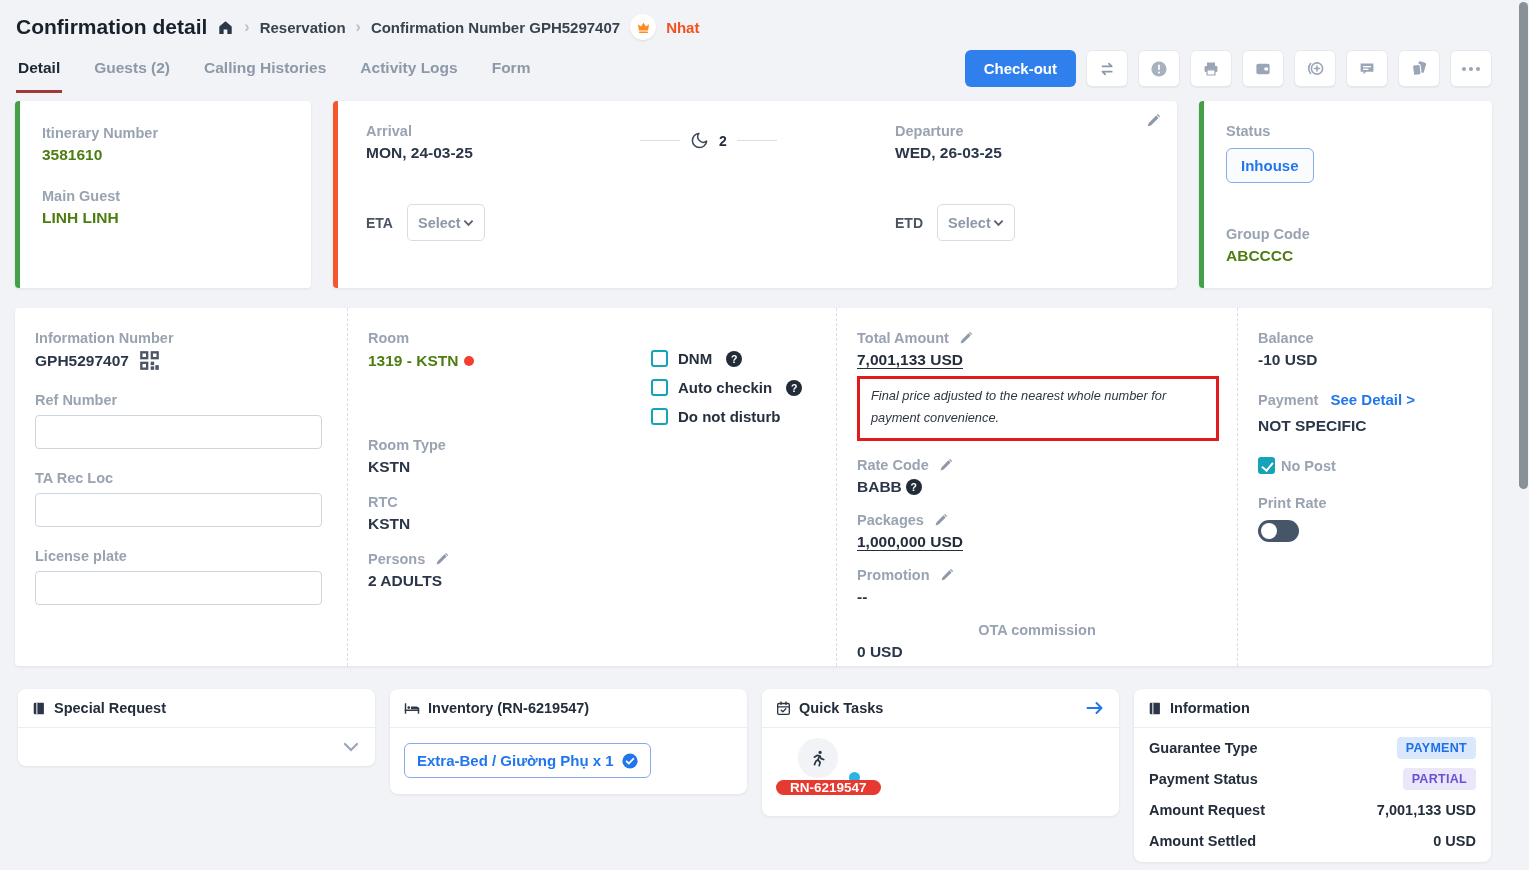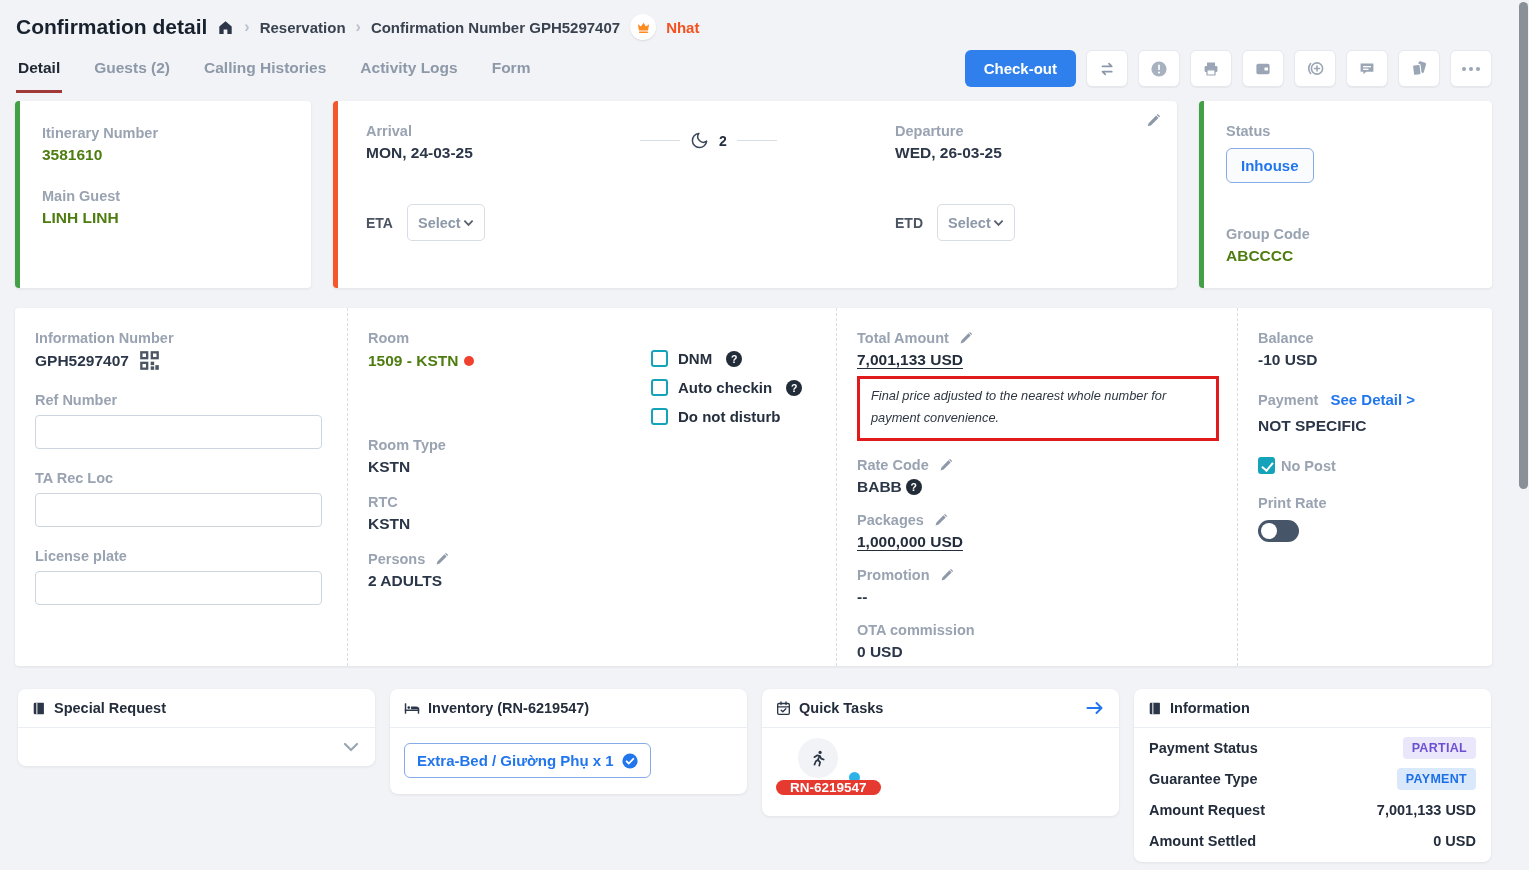--- a/index.html
+++ b/index.html
@@ -87,21 +87,21 @@
     display:inline-flex; align-items:center; justify-content:center; margin-left:4px; cursor:pointer; flex:none; }
   .qmark::after { content:"?"; font-size:10.5px; font-weight:bold; }
   .rt-label { margin-top:67px; }
   .gap-label { margin-top:18px; }
   .label-row { display:flex; align-items:center; gap:10px; }
 
   .amount-link { color:#232d3b; font-weight:bold; font-size:15.5px; text-decoration:underline;
     text-underline-offset:3px; cursor:pointer; }
   .note-box { margin-top:7px; border:3px solid #e11b1b; padding:6px 11px 8px; width:362px; }
   .note-text { font-style:italic; font-size:12.8px; color:#2d3642; line-height:1.75; }
-  .sec { margin-top:16px; }
+  .sec { margin-top:16px;text-align:center; }
 
   .pay-row { display:flex; align-items:center; gap:12px; margin-top:22px; }
   .see-detail { color:#2176ee; font-weight:bold; font-size:15px; cursor:pointer; }
   .np-row { display:flex; align-items:center; gap:6px; margin-top:22px; }
   .np-label { font-size:14.5px; font-weight:bold; color:#99a3b1; }
   .pr-label { margin-top:21px; }
   .toggle { margin-top:9px; width:41px; height:22px; border-radius:11px; background:#475569;
     position:relative; cursor:pointer; }
   .toggle .knob { position:absolute; left:3px; top:3px; width:16px; height:16px; border-radius:50%; background:#fff; }
 
@@ -335,21 +335,21 @@
         </div>
         <div class="field">
           <div class="lbl">License plate</div>
           <input type="text" style="">
         </div>
       </div>
 
       <div class="col col2">
         <div class="lbl">Room</div>
         <div class="room-row">
-          <span class="link">1509 - KSTN</span>
+          <span class="link">1319 - KSTN</span>
           <span class="red-dot"></span>
         </div>
         <div class="cb-stack">
           <div class="cb-row">
             <span class="cb"></span>
             <span class="cb-label">DNM</span>
             <span class="qmark"></span>
           </div>
           <div class="cb-row">
             <span class="cb"></span>
@@ -528,26 +528,26 @@
           <span style="display:flex;">
             <svg width="14" height="15" viewBox="0 0 18 18">
                 <path d="M4 1.5h10.5a0.8 0.8 0 01.8.8v13.4a0.8 0.8 0 01-.8.8H4a1.8 1.8 0 01-1.8-1.8V3.3A1.8 1.8 0 014 1.5z" fill="#2b3648"></path>
                 <rect x="5.6" y="1.5" width="1.3" height="15" fill="#fff"></rect>
               </svg>
           </span>
           <span>Information</span>
         </div>
         <div class="info-rows">
           <div class="info-row">
+            <span class="info-label">Guarantee Type</span>
+            <span class="badge badge-blue">PAYMENT</span>
+          </div>
+          <div class="info-row">
             <span class="info-label">Payment Status</span>
             <span class="badge badge-purple">PARTIAL</span>
-          </div>
-          <div class="info-row">
-            <span class="info-label">Guarantee Type</span>
-            <span class="badge badge-blue">PAYMENT</span>
           </div>
           <div class="info-row">
             <span class="info-label">Amount Request</span>
             <span class="info-value">7,001,133 USD</span>
           </div>
           <div class="info-row">
             <span class="info-label">Amount Settled</span>
             <span class="info-value">0 USD</span>
           </div>
         </div>

